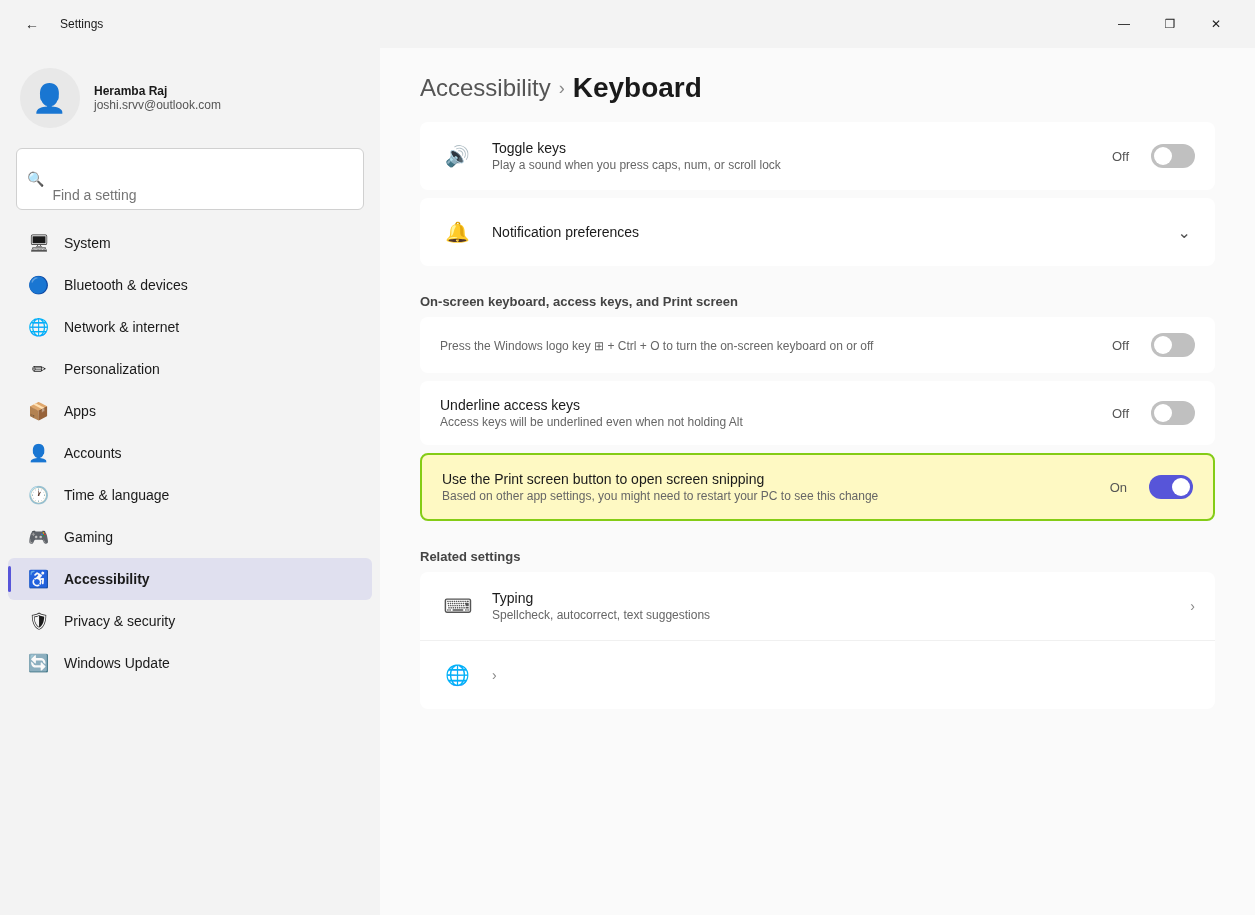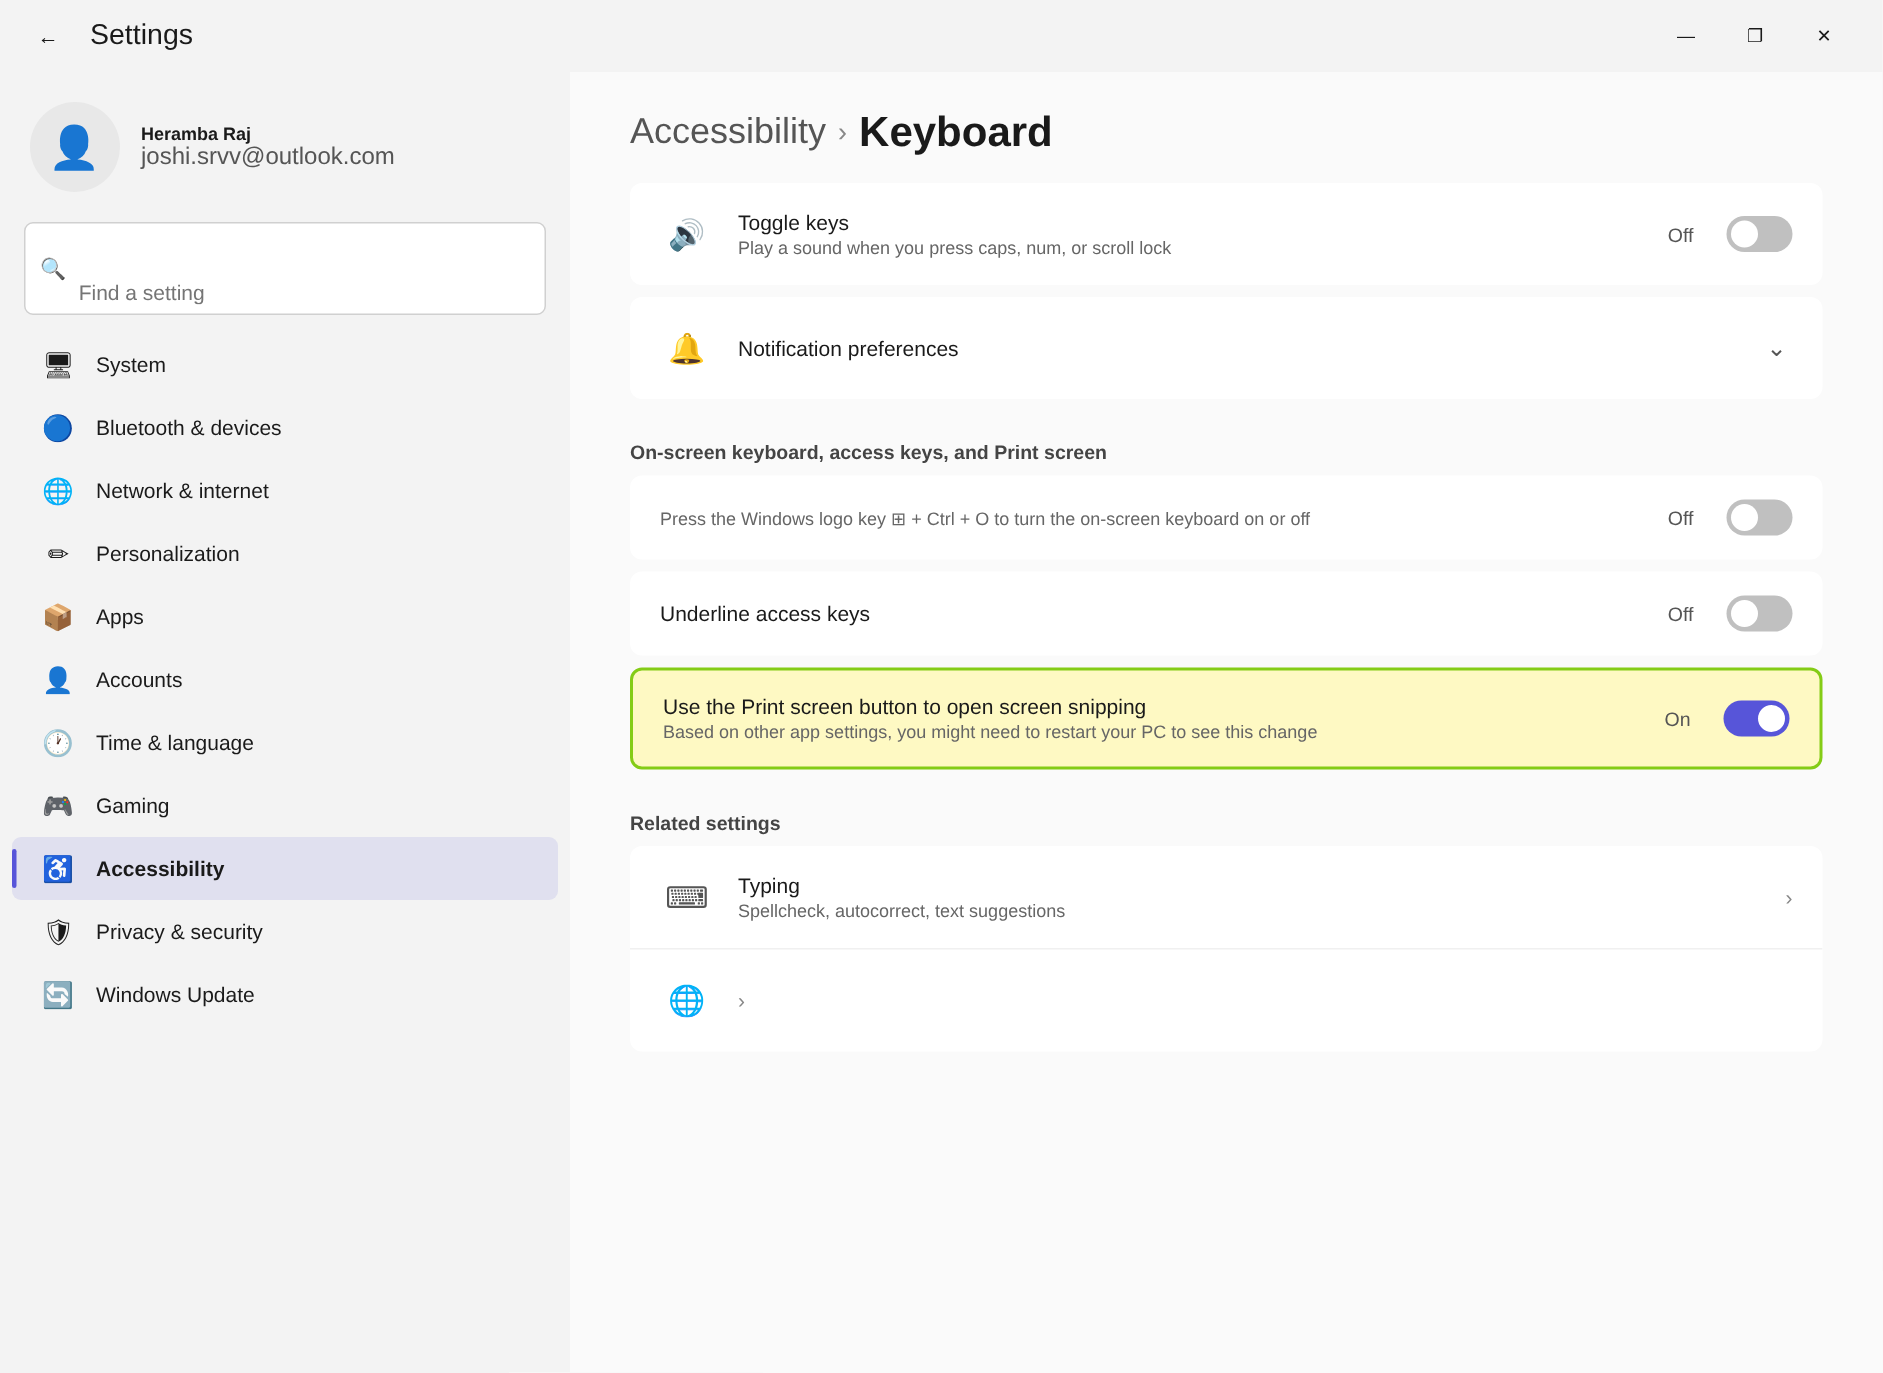--- a/index.html
+++ b/index.html
@@ -20,21 +20,21 @@
       background: #f3f3f3;
       height: 48px;
       flex-shrink: 0;
     }
     .title-bar-left {
       display: flex;
       align-items: center;
       gap: 12px;
     }
     .title-bar-title {
-      font-size: 19px;
+      font-size: 12px;
       font-weight: 400;
       color: #1a1a1a;
     }
     .title-bar-controls {
       display: flex;
       gap: 0;
     }
     .title-btn {
       width: 46px;
       height: 32px;
@@ -90,21 +90,21 @@
       align-items: center;
       justify-content: center;
       flex-shrink: 0;
     }
     .avatar-icon {
       font-size: 28px;
       color: #666;
     }
     .user-info { display: flex; flex-direction: column; }
     .user-name { font-size: 12px; font-weight: 600; color: #1a1a1a; }
-    .user-email { font-size: 16px; color: #555; }
+    .user-email { font-size: 12px; color: #555; }
     .search-box {
       margin: 0 16px 12px 16px;
       display: flex;
       align-items: center;
       background: white;
       border: 1px solid #d0d0d0;
       border-radius: 6px;
       padding: 6px 10px;
       gap: 8px;
     }
@@ -400,20 +400,21 @@
               <div class="toggle-thumb"></div>
             </div>
           </div>
         </div>
       </div>
 
       <div class="settings-card">
         <div class="settings-row">
           <div class="row-text">
             <div class="row-title">Underline access keys</div>
+            <div class="row-subtitle">Access keys will be underlined even when not holding Alt</div>
           </div>
           <div class="row-control">
             <span class="status-text">Off</span>
             <div class="toggle off">
               <div class="toggle-thumb"></div>
             </div>
           </div>
         </div>
       </div>
 

